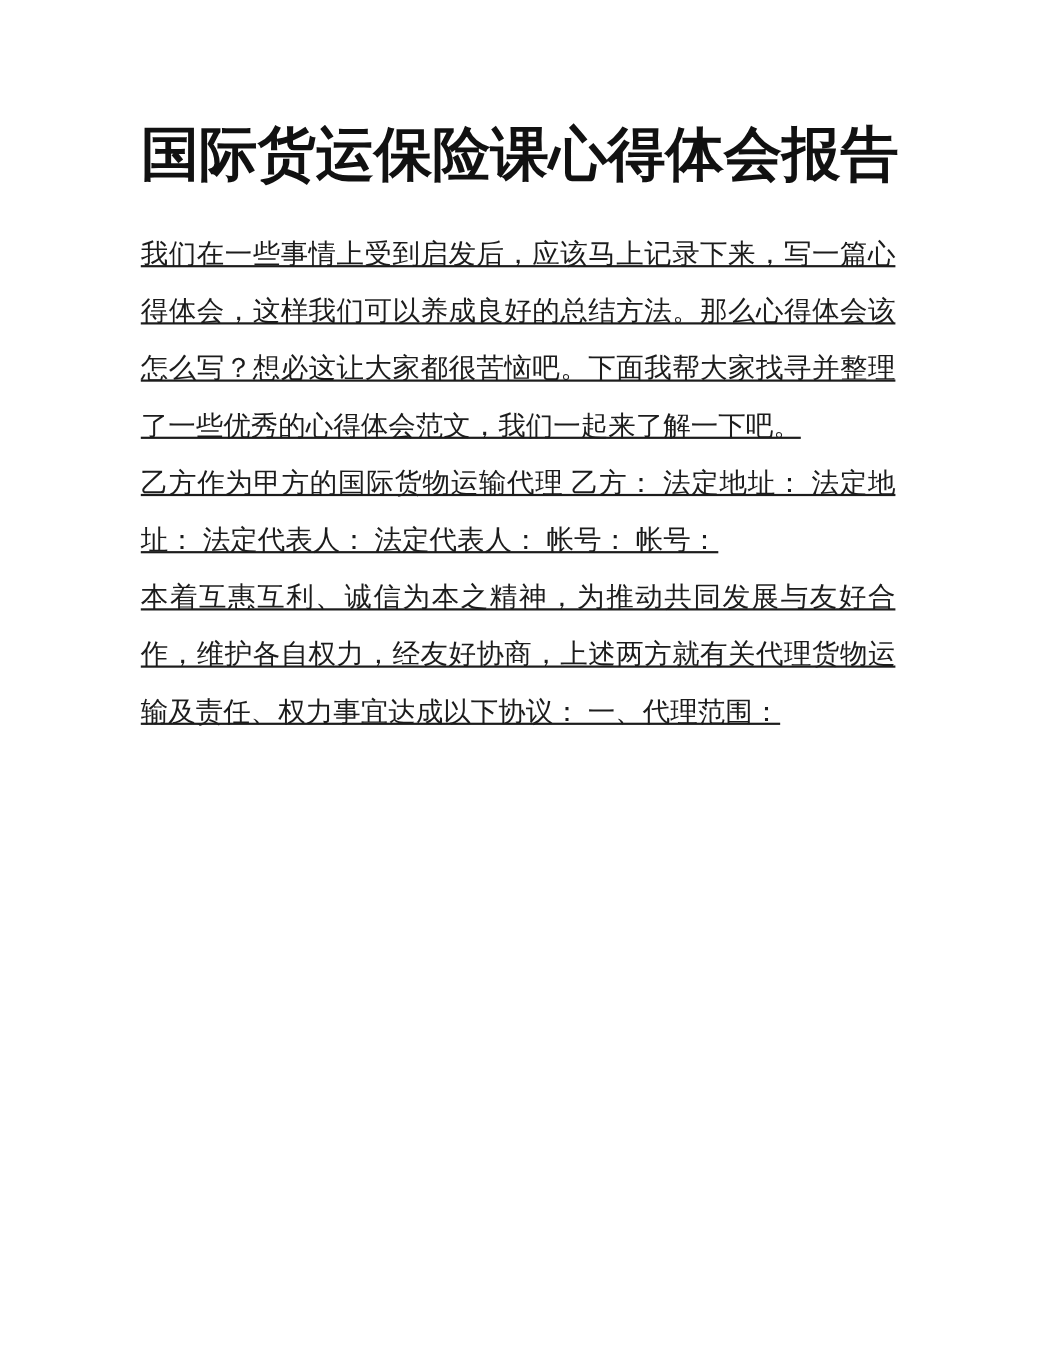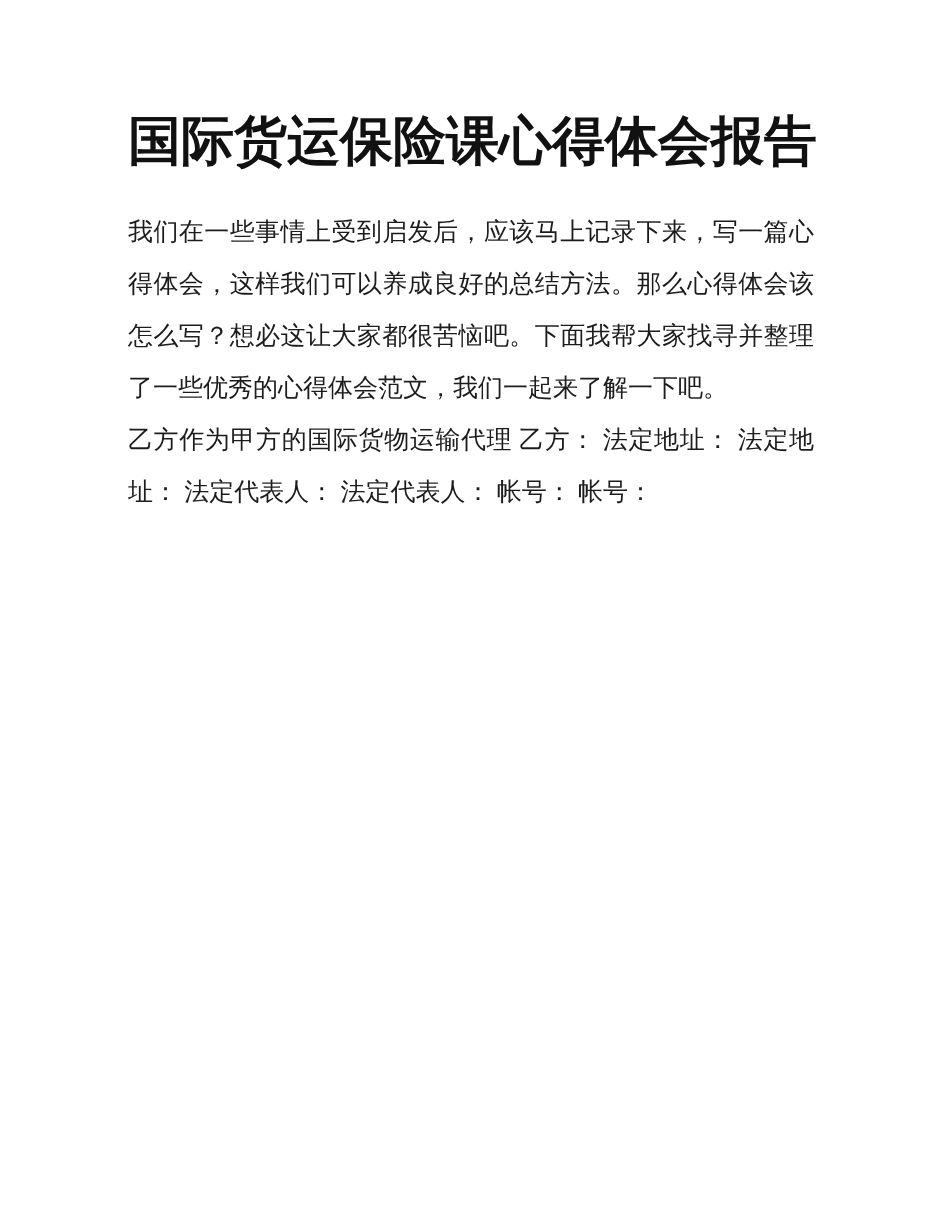--- a/index.html
+++ b/index.html
@@ -39,32 +39,34 @@
     display: block;
     white-space: nowrap;
   }
   .doc-body {
     margin-top: 26px;
     font-size: 25px;
     line-height: 52px;
     text-align: justify;
     text-justify: inter-character;
     color: #1c1c1c;
+    text-decoration: underline;
   }
   .doc-body p {
     margin: 0;
     padding: 0;
   }
 </style>
 </head>
 <body>
 
 <div class="page">
   <div class="content">
     <h1 class="doc-title">
       <span class="title-line">国际货运保险课心得体会报告</span>
     </h1>
     <div class="doc-body" id="paragraphs">
         <p>我们在一些事情上受到启发后，应该马上记录下来，写一篇心得体会，这样我们可以养成良好的总结方法。那么心得体会该怎么写？想必这让大家都很苦恼吧。下面我帮大家找寻并整理了一些优秀的心得体会范文，我们一起来了解一下吧。</p>
         <p>乙方作为甲方的国际货物运输代理 乙方： 法定地址： 法定地址： 法定代表人： 法定代表人： 帐号： 帐号：</p>
+        <p>本着互惠互利、诚信为本之精神，为推动共同发展与友好合作，维护各自权力，经友好协商，上述两方就有关代理货物运输及责任、权力事宜达成以下协议： 一、代理范围：</p>
       </div>
   </div>
 </div>
 
 </body></html>

